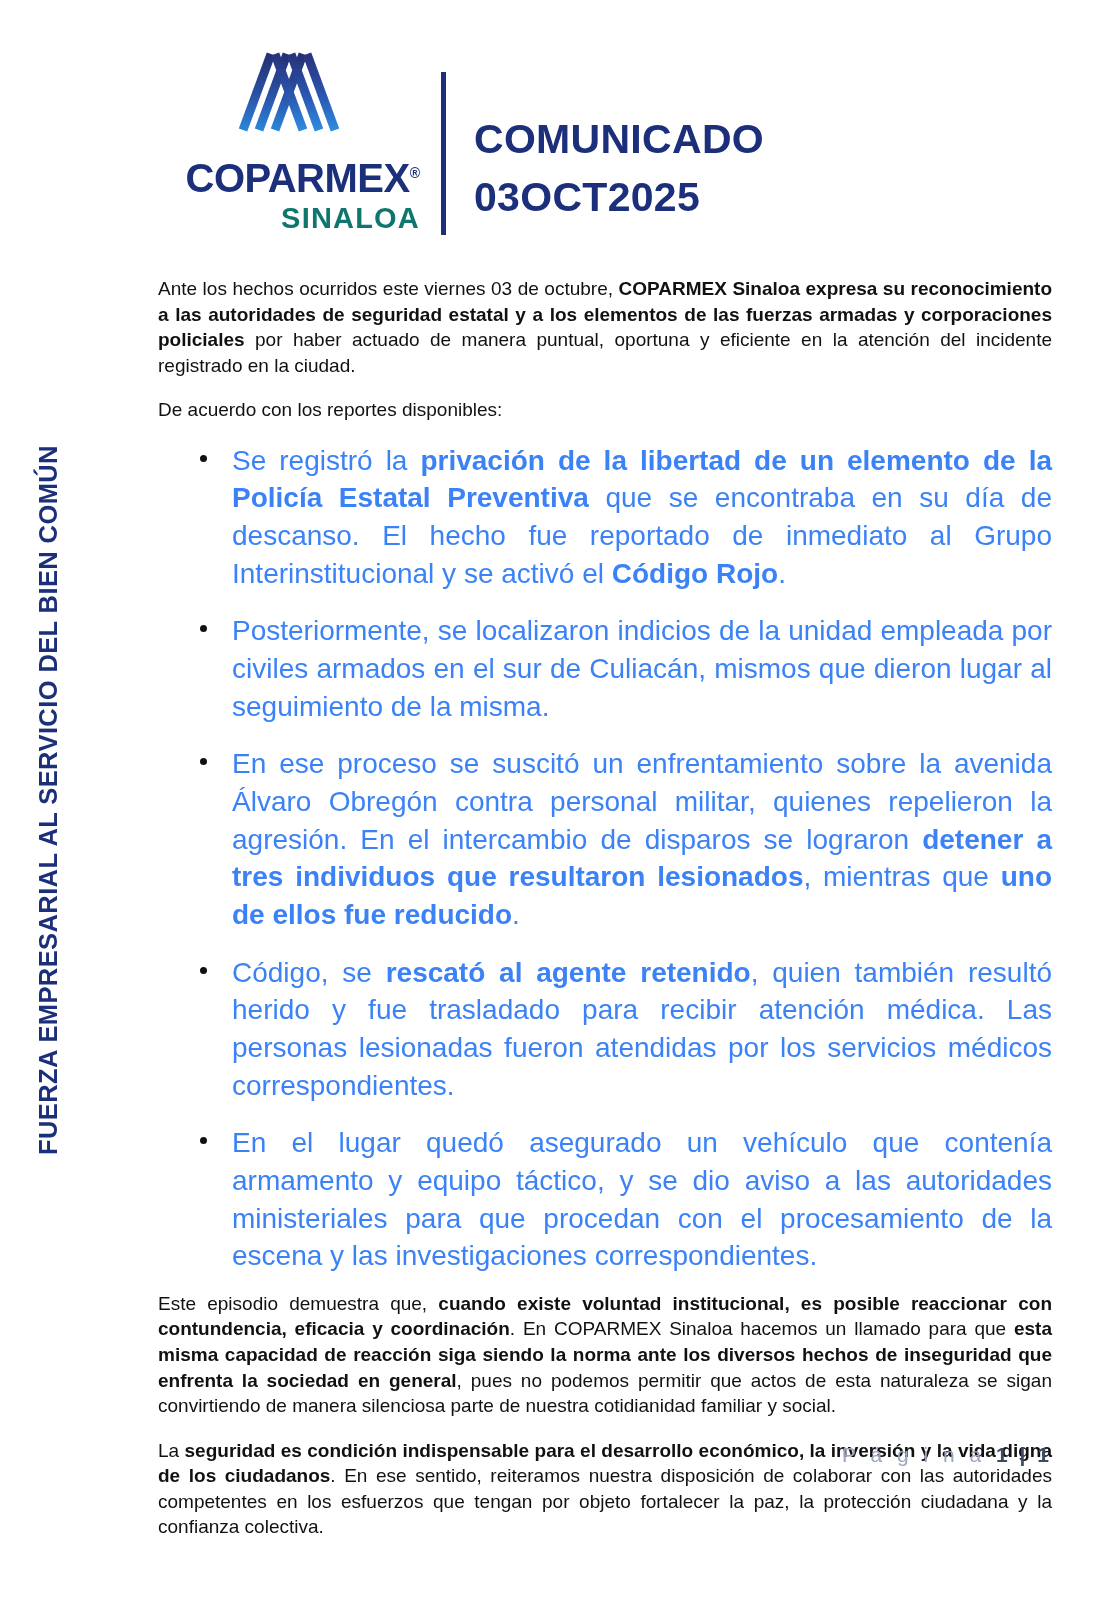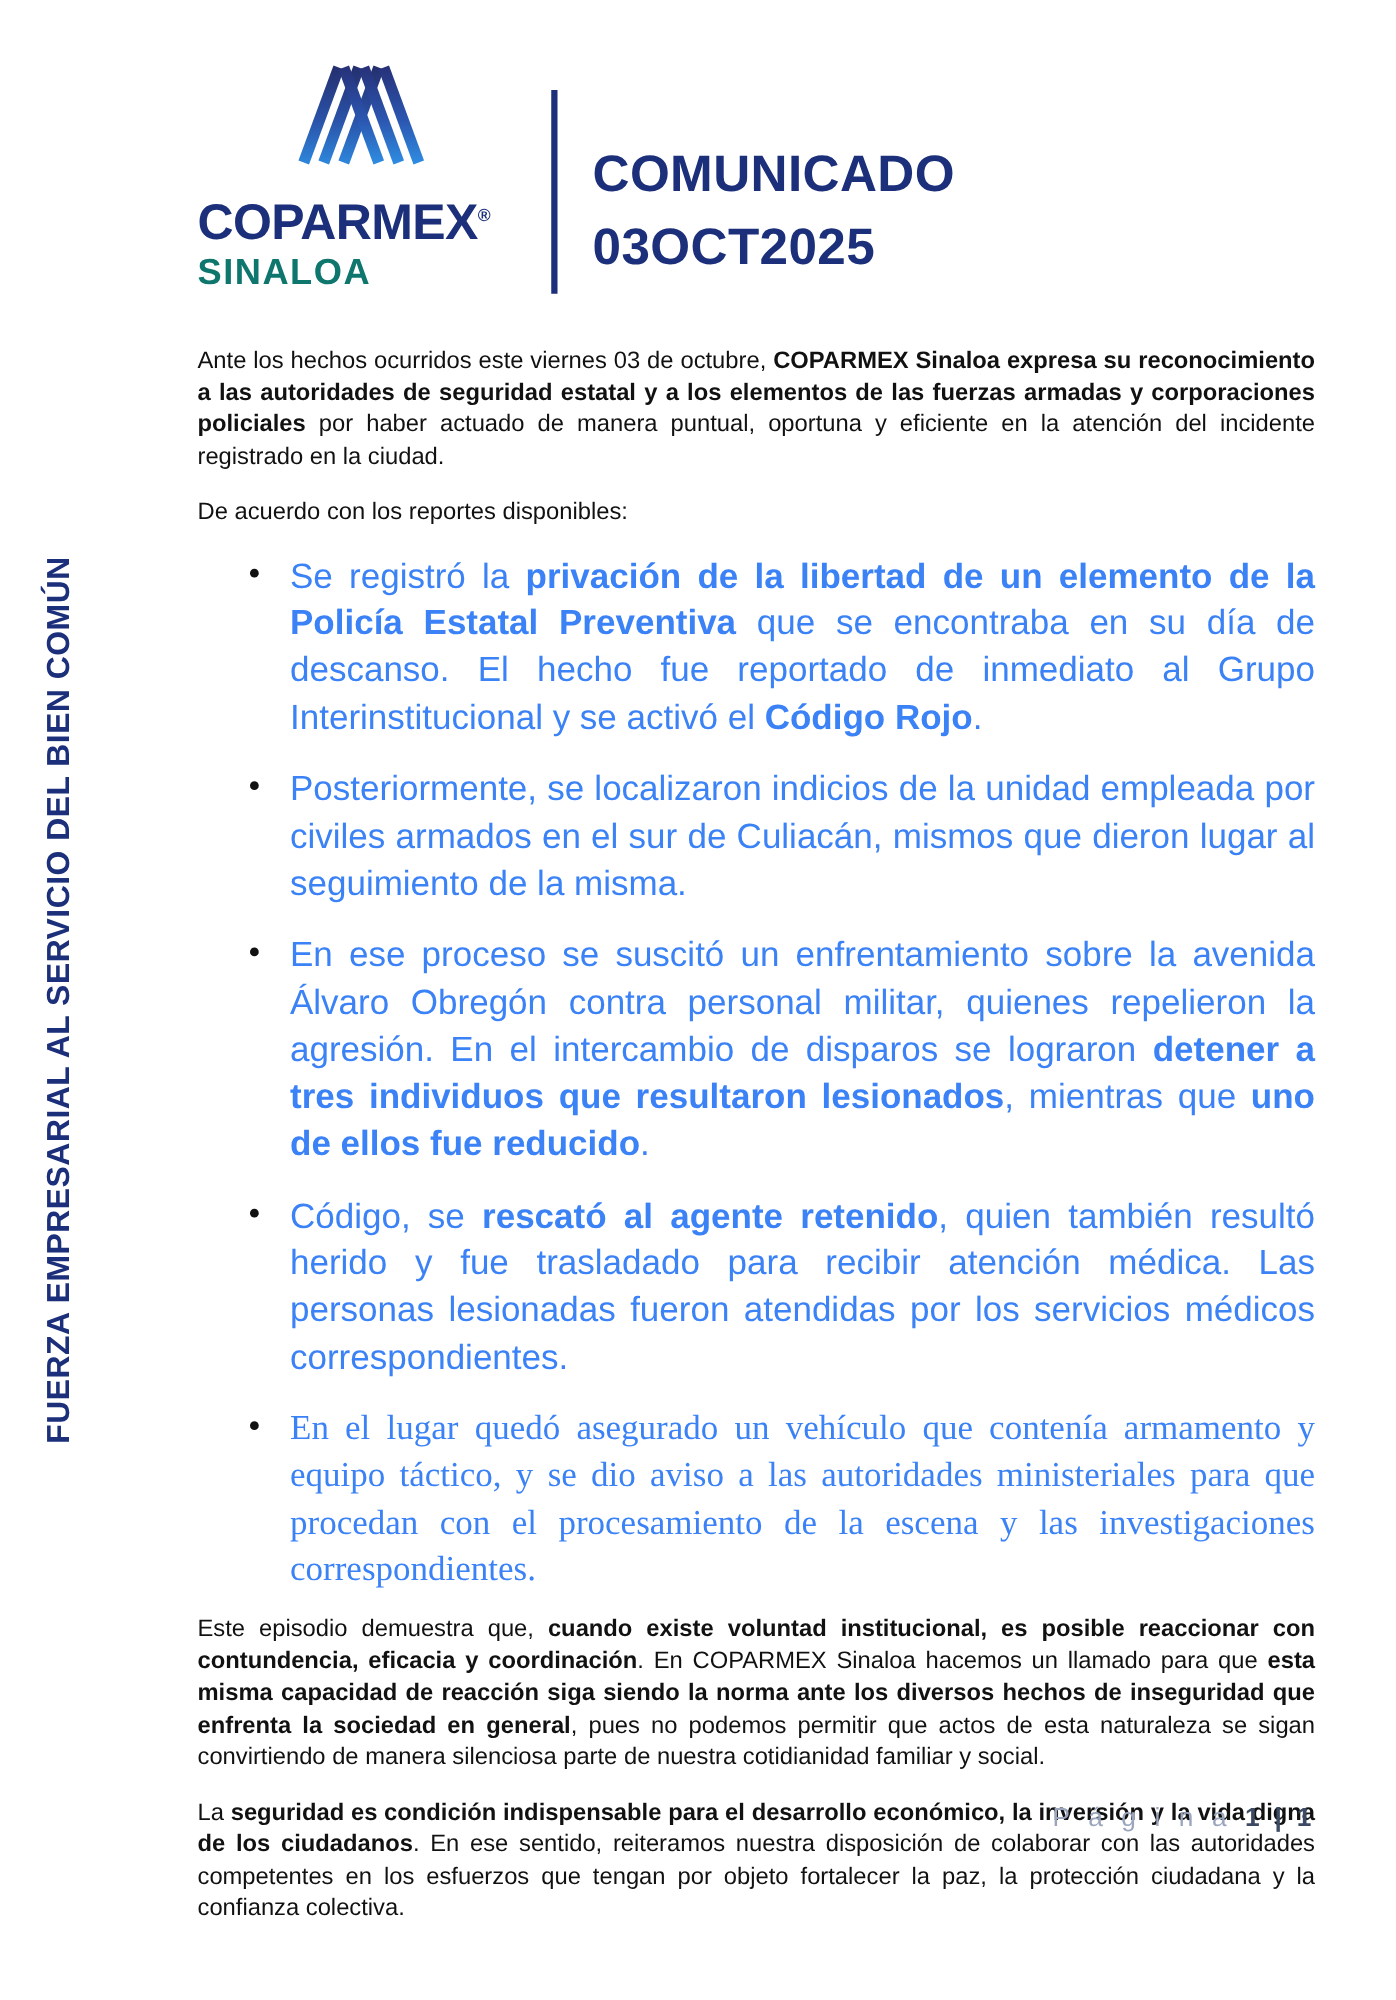--- a/index.html
+++ b/index.html
@@ -44,21 +44,21 @@
     left: 0;
     top: 0;
     width: 1117px;
     height: 258px;
   }
   .brand-block {
     position: absolute;
     left: 158px;
     top: 46px;
     width: 262px;
-    text-align: left;
+    text-align: right;
   }
   .logo-mark {
     width: 112px;
     height: 104px;
     margin: 0 auto 8px auto;
     display: block;
   }
   .wordmark {
     font-size: 40px;
     font-weight: bold;
@@ -127,21 +127,21 @@
   }
   .bullet-item {
     position: relative;
     padding-left: 74px;
     text-align: justify;
     font-size: 28px;
     line-height: 1.345;
     margin-bottom: 20px;
     color: #3b82f6;
   }
-  .bullet-item:last-child { margin-bottom: 16px; font-family: Liberation Serif, serif; }
+  .bullet-item:last-child { margin-bottom: 16px; }
   .bullet-item::before {
     content: "";
     position: absolute;
     left: 42px;
     top: 13px;
     width: 7px;
     height: 7px;
     border-radius: 50%;
     background: #111111;
   }

